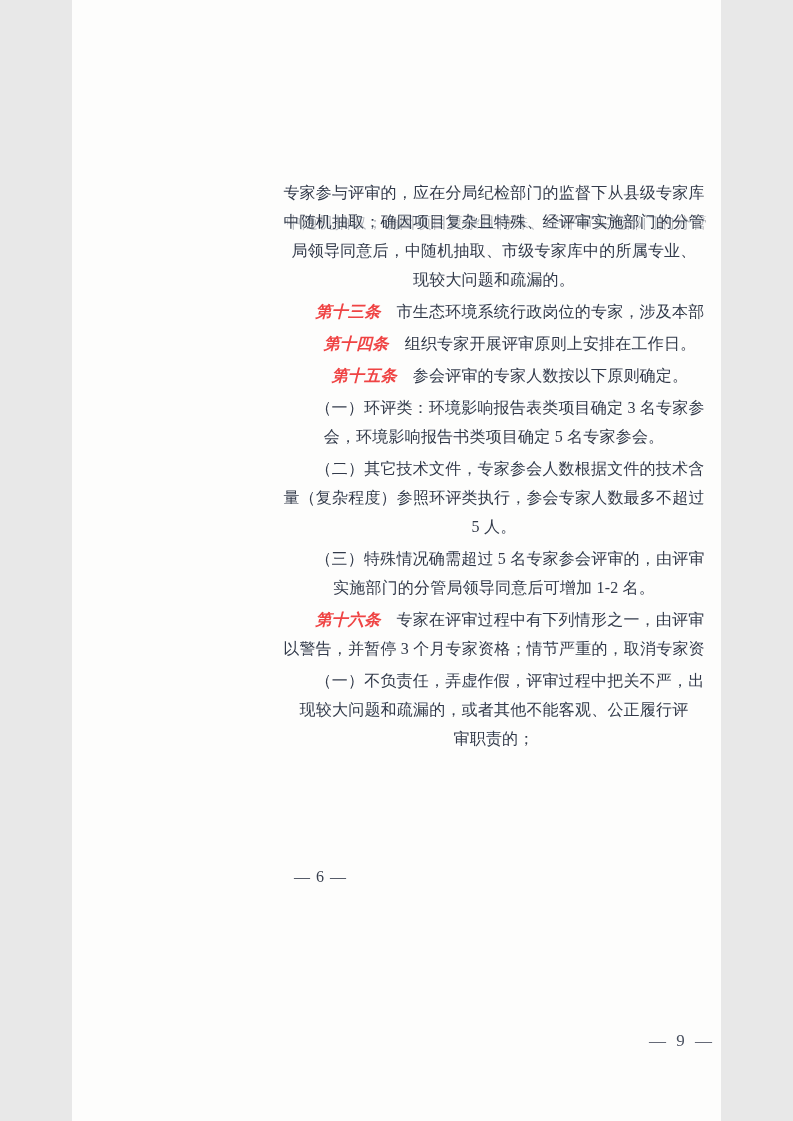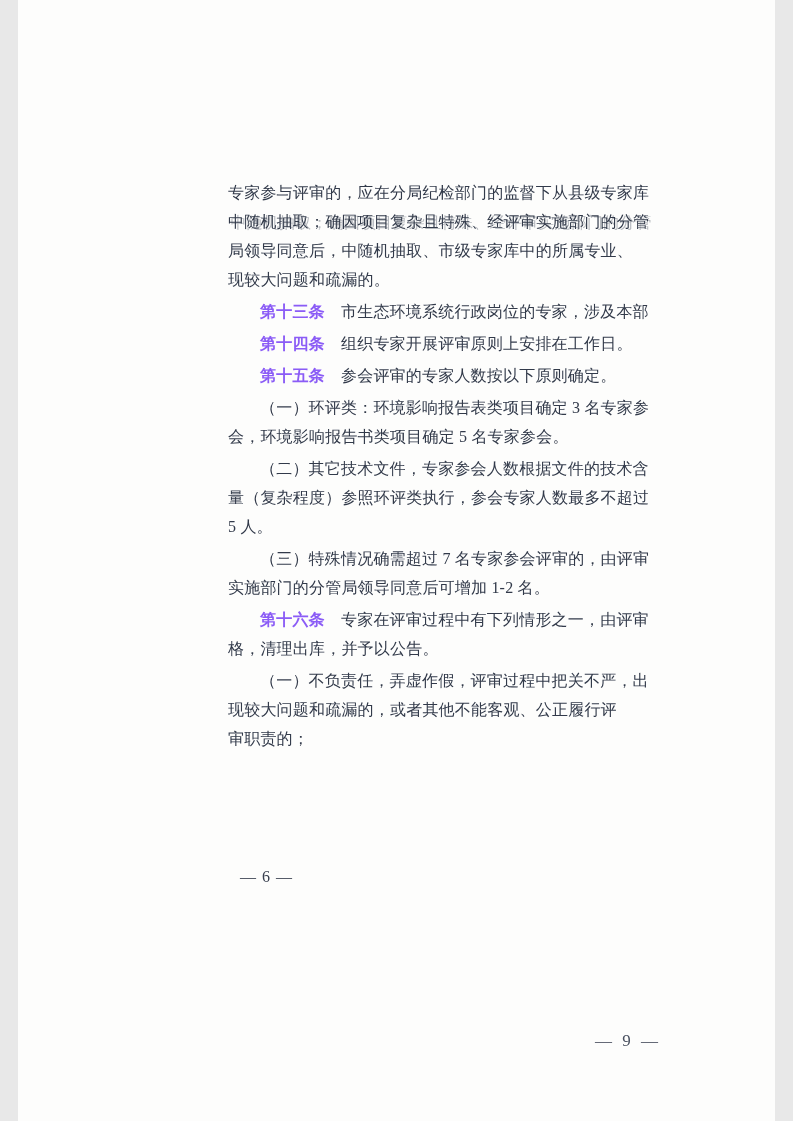--- a/index.html
+++ b/index.html
@@ -2,27 +2,28 @@
 <html><head>
 <meta charset="utf-8">
 <style>
   html, body {
     margin: 0;
     padding: 0;
     background: #e8e8e8;
   }
   .scan-page {
     position: relative;
-    width: 757px;
+    width: 649px;
     height: 1121px;
     margin: 0 auto;
     background: #fdfdfc;
     overflow: hidden;
     font-family: "Liberation Serif", "DejaVu Serif", serif;
     color: #323a4a;
+    text-align: center;
   }
   .body-block {
     position: absolute;
     left: 210px;
     top: 178px;
     width: 424px;
     font-size: 16px;
     line-height: 29px;
     letter-spacing: 0.2px;
   }
@@ -30,21 +31,22 @@
     white-space: nowrap;
   }
   .line.indent {
     padding-left: 32px;
   }
   .line.para {
     margin-top: 3px;
   }
   .line b {
     font-weight: 700;
-    color: #8b5cf6;
+    color: #ef4444;
+    font-style: italic;
   }
   .line.ghost {
     text-shadow: 2.5px 0.5px 0.5px rgba(50, 58, 74, 0.35);
   }
   .doc-page-num {
     position: absolute;
     left: 222px;
     top: 862px;
     font-size: 16px;
     line-height: 29px;
@@ -71,23 +73,23 @@
       <div class="line">局领导同意后，中随机抽取、市级专家库中的所属专业、</div>
       <div class="line">现较大问题和疏漏的。</div>
       <div class="line indent para"><b>第十三条</b>　市生态环境系统行政岗位的专家，涉及本部</div>
       <div class="line indent para"><b>第十四条</b>　组织专家开展评审原则上安排在工作日。</div>
       <div class="line indent para"><b>第十五条</b>　参会评审的专家人数按以下原则确定。</div>
       <div class="line indent para">（一）环评类：环境影响报告表类项目确定 3 名专家参</div>
       <div class="line">会，环境影响报告书类项目确定 5 名专家参会。</div>
       <div class="line indent para">（二）其它技术文件，专家参会人数根据文件的技术含</div>
       <div class="line">量（复杂程度）参照环评类执行，参会专家人数最多不超过</div>
       <div class="line">5 人。</div>
-      <div class="line indent para">（三）特殊情况确需超过 7 名专家参会评审的，由评审</div>
+      <div class="line indent para">（三）特殊情况确需超过 5 名专家参会评审的，由评审</div>
       <div class="line">实施部门的分管局领导同意后可增加 1-2 名。</div>
       <div class="line indent para"><b>第十六条</b>　专家在评审过程中有下列情形之一，由评审</div>
-      <div class="line">格，清理出库，并予以公告。</div>
+      <div class="line">以警告，并暂停 3 个月专家资格；情节严重的，取消专家资</div>
       <div class="line indent para">（一）不负责任，弄虚作假，评审过程中把关不严，出</div>
       <div class="line">现较大问题和疏漏的，或者其他不能客观、公正履行评</div>
       <div class="line">审职责的；</div>
     </div>
   <div class="doc-page-num">— 6 —</div>
   <div class="footer-num">— 9 —</div>
 </div>
 
 </body></html>

